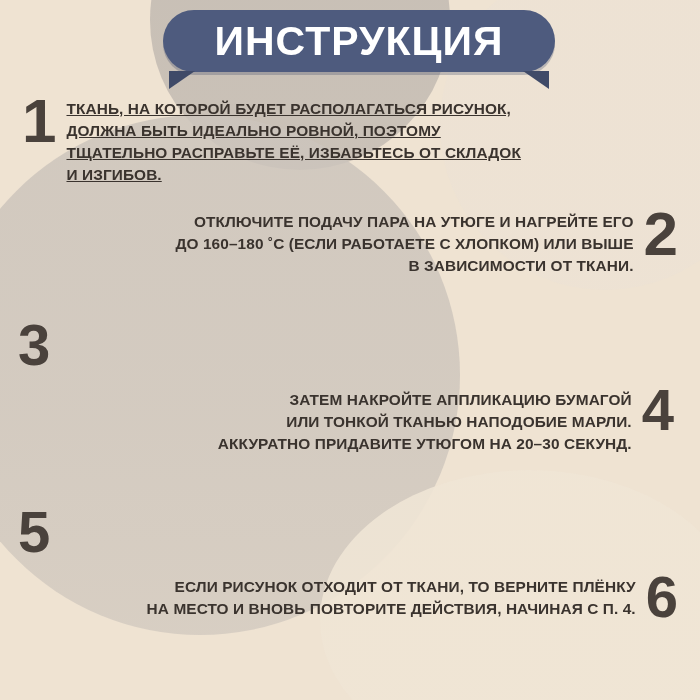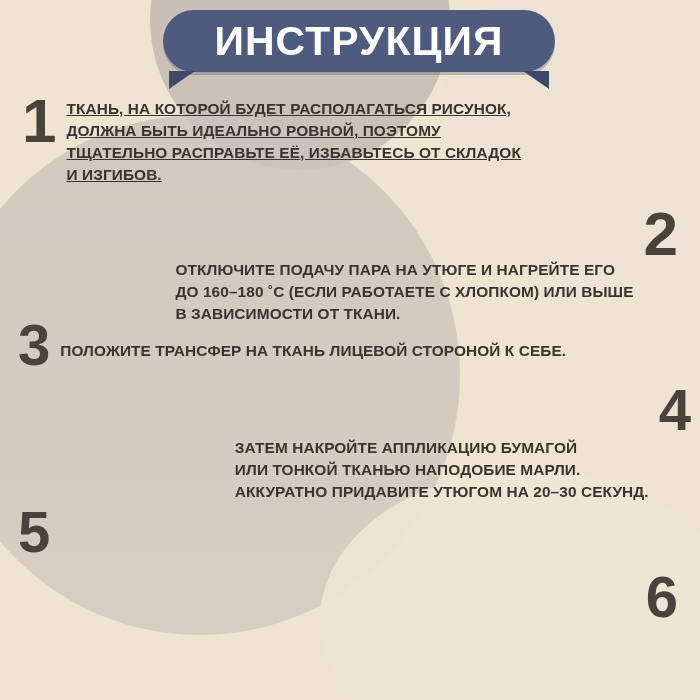--- a/index.html
+++ b/index.html
@@ -127,30 +127,30 @@
   .txt {
     font-size: 15.4px;
     font-weight: bold;
     color: #3a332e;
     line-height: 1.42;
     text-transform: uppercase;
     letter-spacing: .1px;
     white-space: pre-line;
   }
   .step.right .txt {
-    margin-top: 48px;
+    text-align: right;
   }
 
   #step-1 { left: 22px;  top: 92px;  }
   #step-1 .num { font-size: 62px; }
   #step-2 { right: 22px; top: 205px; }
   #step-2 .num { font-size: 62px; }
   #step-3 { left: 18px;  top: 318px; }
   #step-3 .txt { padding-top: 22px; }
-  #step-4 { right: 9px; top: 383px; }
+  #step-4 { right: 26px; top: 383px; }
   #step-5 { left: 18px;  top: 505px; }
   #step-5 .txt { padding-top: 22px; }
   #step-6 { right: 22px; top: 570px; }
   #step-6 .txt { padding-top: 12px; }
   #step-2 .txt, #step-4 .txt, #step-6 .txt { padding-top: 6px; }
   #step-1 .txt { padding-top: 6px; text-decoration: underline; }
 </style>
 </head>
 <body>
 
@@ -178,31 +178,32 @@
 
   <div class="step right" id="step-2">
     <div class="txt">ОТКЛЮЧИТЕ ПОДАЧУ ПАРА НА УТЮГЕ И НАГРЕЙТЕ ЕГО
 ДО 160–180 ˚С (ЕСЛИ РАБОТАЕТЕ С ХЛОПКОМ) ИЛИ ВЫШЕ
 В ЗАВИСИМОСТИ ОТ ТКАНИ.</div>
     <div class="num">2</div>
   </div>
 
   <div class="step left" id="step-3">
     <div class="num">3</div>
-    <div class="txt">ПОЛОЖИТЕ ТРАНСФЕР НА ТКАНЬ ЛИЦЕВОЙ СТОРОНОЙ К СЕБЕ.</div>
   </div>
 
   <div class="step right" id="step-4">
     <div class="txt">ЗАТЕМ НАКРОЙТЕ АППЛИКАЦИЮ БУМАГОЙ
 ИЛИ ТОНКОЙ ТКАНЬЮ НАПОДОБИЕ МАРЛИ.
 АККУРАТНО ПРИДАВИТЕ УТЮГОМ НА 20–30 СЕКУНД.</div>
     <div class="num">4</div>
   </div>
 
   <div class="step left" id="step-5">
     <div class="num">5</div>
   </div>
 
   <div class="step right" id="step-6">
+    <div class="txt">ЕСЛИ РИСУНОК ОТХОДИТ ОТ ТКАНИ, ТО ВЕРНИТЕ ПЛЁНКУ
+НА МЕСТО И ВНОВЬ ПОВТОРИТЕ ДЕЙСТВИЯ, НАЧИНАЯ С П. 4.</div>
     <div class="num">6</div>
   </div>
 
 </div>
 
 </body></html>

